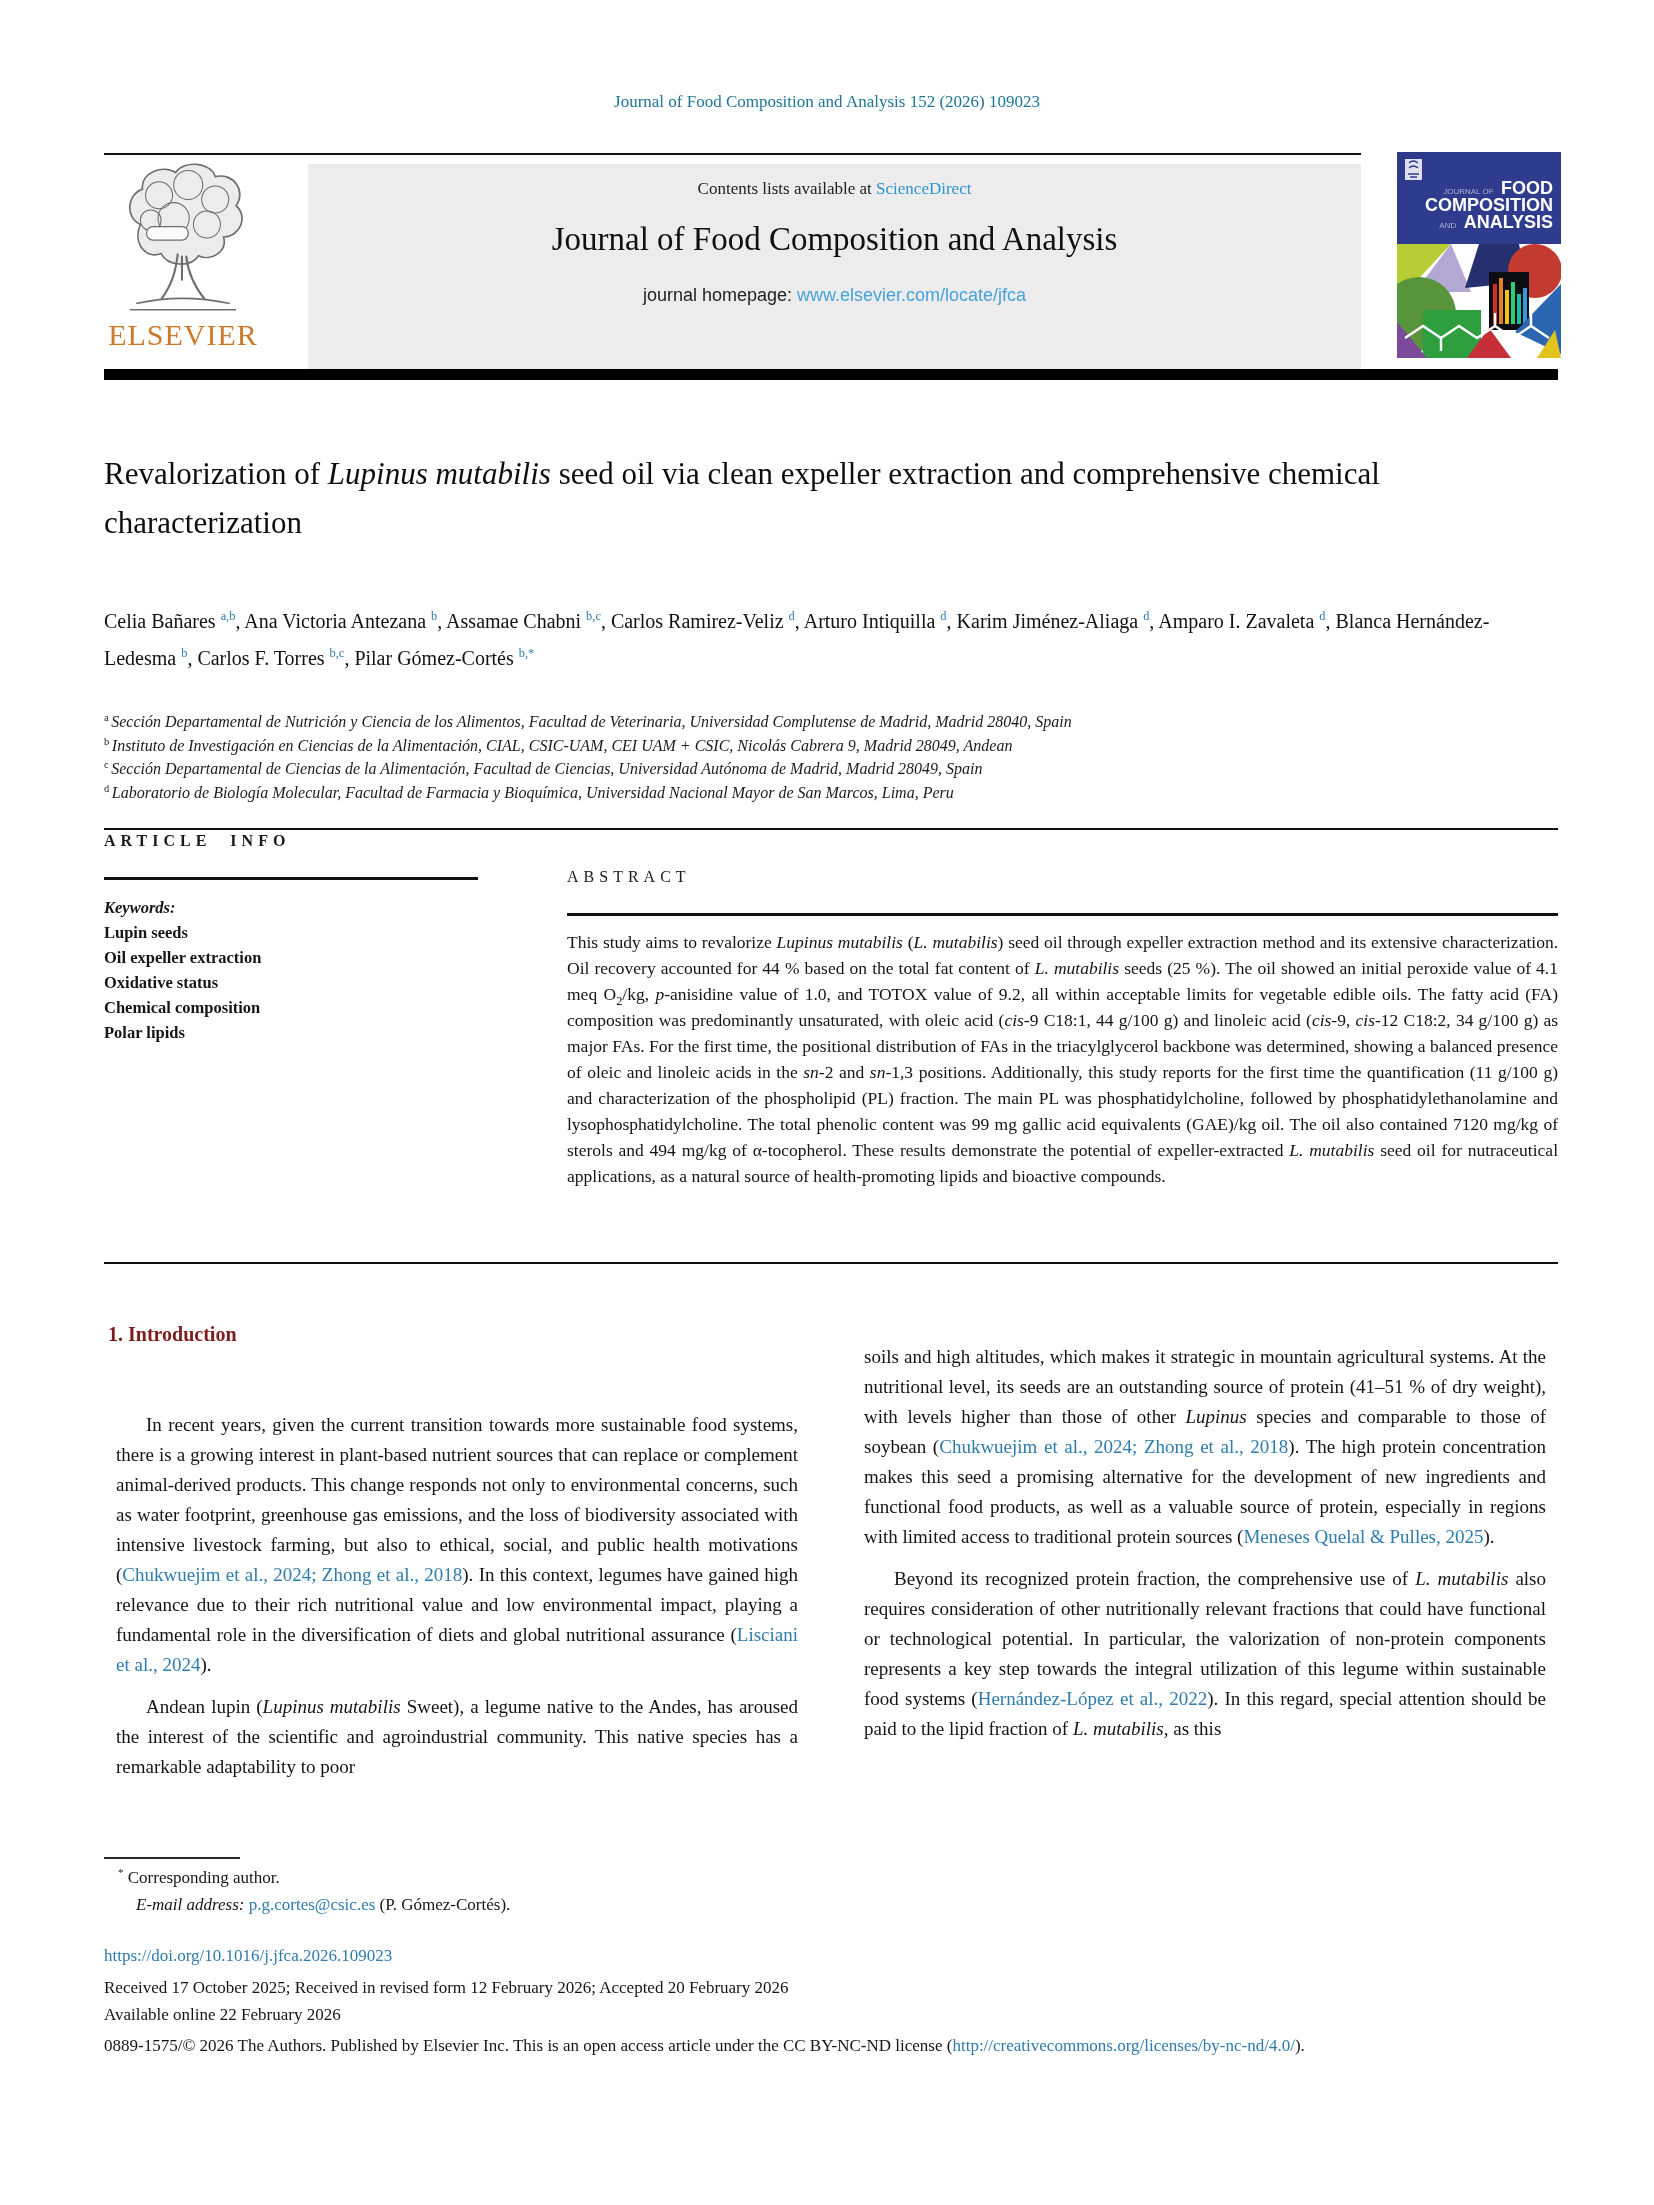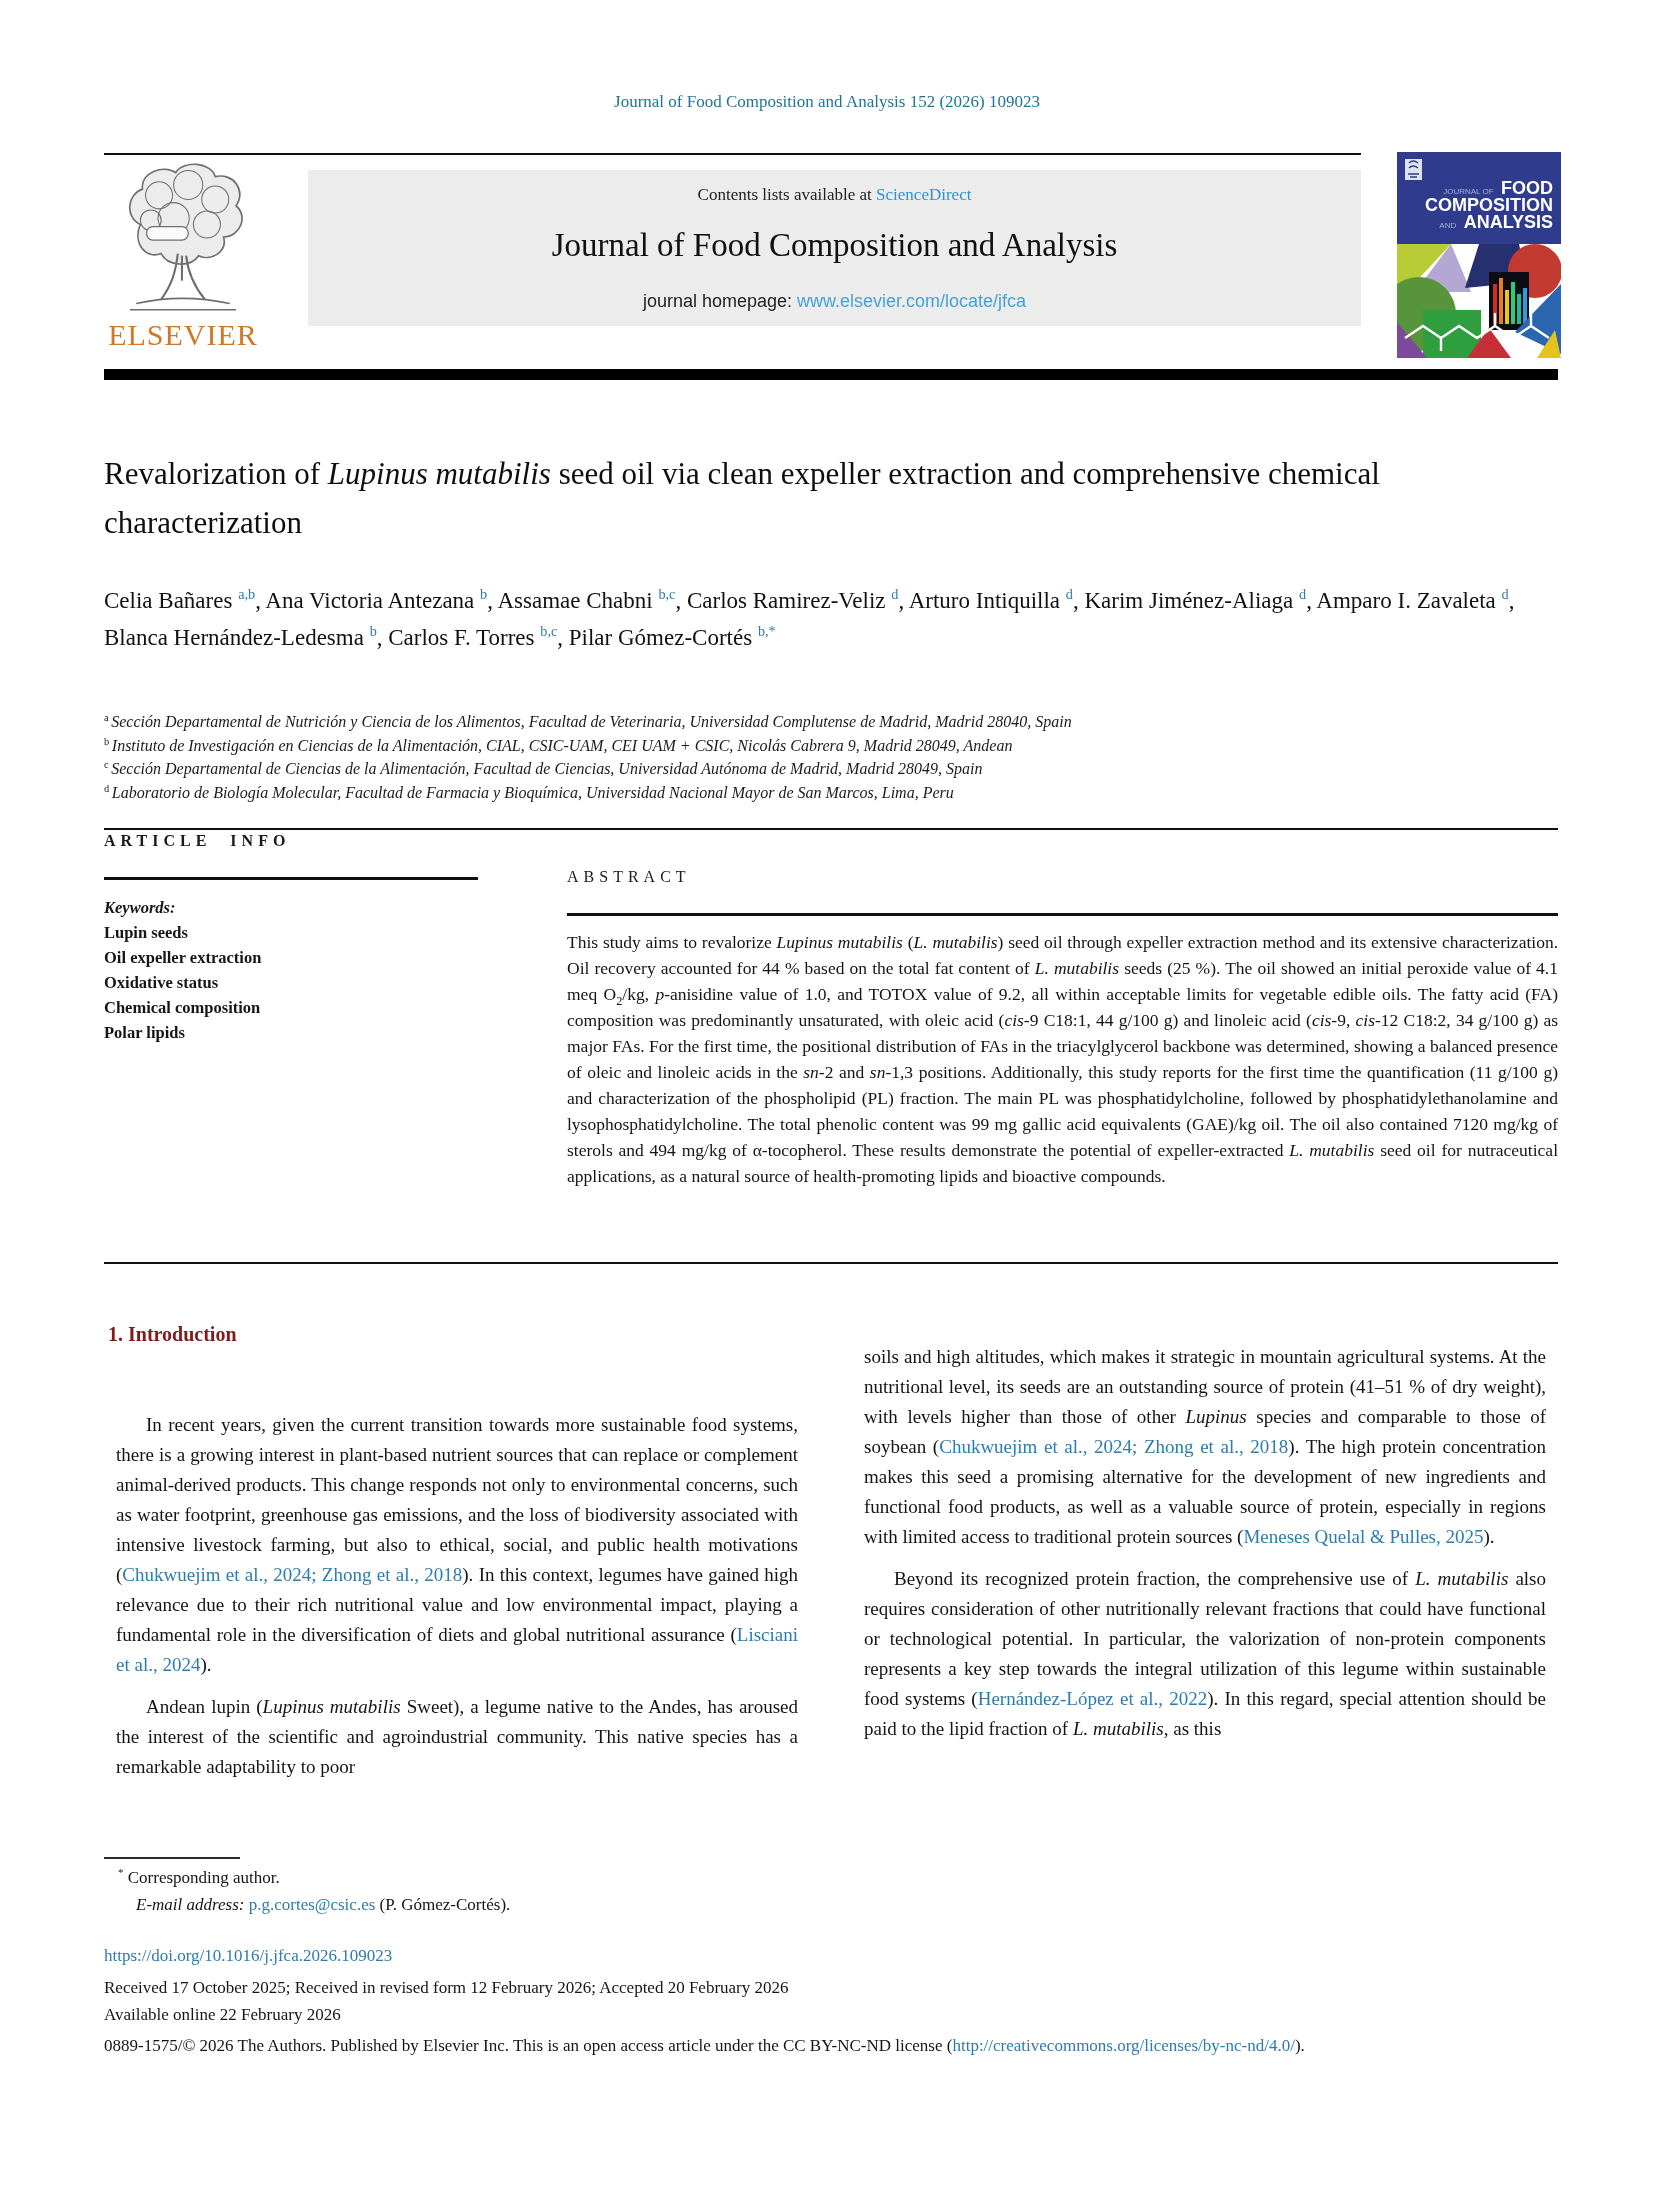--- a/index.html
+++ b/index.html
@@ -11,36 +11,36 @@
   .page{position:relative;width:1654px;height:2205px;background:#fff;
         font-family:"Liberation Serif",serif;color:#151515;overflow:hidden;}
 
   
   .cite{position:absolute;top:92px;left:0;width:100%;text-align:center;
         font-size:17px;color:var(--c-cite);}
   .top-rule{position:absolute;top:153px;left:104px;width:1257px;height:2px;background:#111;}
   .logo{position:absolute;top:160px;left:98px;width:170px;text-align:center;}
   .els-word{font-size:30px;letter-spacing:1px;color:var(--c-elsevier_orange);
             margin-top:-2px;font-family:"Liberation Serif",serif;}
-  .banner{position:absolute;top:170px;left:308px;width:1053px;height:156px;
+  .banner{position:absolute;top:164px;left:308px;width:1053px;height:216px;
           background:#ececec;text-align:center;}
   .contents-line{padding-top:15px;font-size:17px;color:#222;}
   .sd-link{color:var(--c-sciencedirect);cursor:pointer;}
   .jtitle{margin-top:22px;font-size:33px;color:#101010;}
   .homepage-line{margin-top:27px;font-size:18px;color:#222;
                  font-family:"Liberation Sans",sans-serif;}
   .hp-link{color:var(--c-homepage);cursor:pointer;}
   .cover{position:absolute;top:152px;left:1397px;width:181px;height:206px;}
   .thick-bar{position:absolute;top:369px;left:104px;width:1454px;height:11px;background:#000;}
 
   
   .title{position:absolute;top:449px;left:104px;width:1454px;margin:0;
          font-size:31px;font-weight:normal;line-height:49px;color:#0e0e0e;}
-  .authors{position:absolute;top:582px;left:104px;width:1454px;
-           font-size:23px;line-height:37px;color:#111;font-family:Liberation Serif, serif;}
+  .authors{position:absolute;top:603px;left:104px;width:1454px;
+           font-size:20px;line-height:37px;color:#111;font-family:Liberation Serif, serif;}
   .affils{position:absolute;top:710px;left:104px;width:1454px;
           font-size:16px;line-height:23.5px;color:#1b1b1b;}
 
   
   .info-top-rule{position:absolute;top:828px;left:104px;width:1454px;height:2px;background:#111;}
   .info-col{position:absolute;top:832px;left:104px;width:374px;font-weight:bold;}
   .abs-col{position:absolute;top:868px;left:567px;width:991px;}
   .block-head{font-size:16px;letter-spacing:5px;word-spacing:10px;color:#1a1a1a;}
   .block-rule{height:3px;background:#111;margin-top:27px;}
   .kw-label{margin-top:15px;font-style:italic;font-size:16.5px;line-height:25px;}

